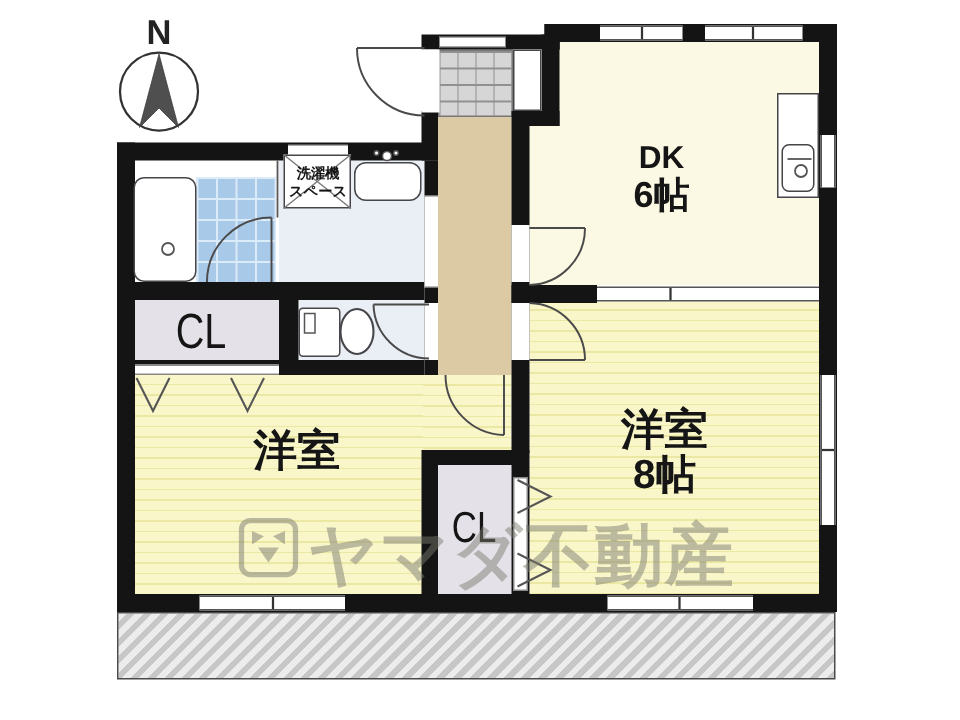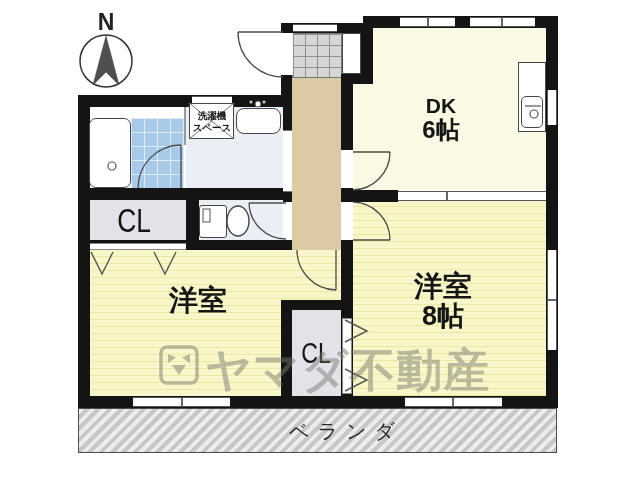--- a/index.html
+++ b/index.html
@@ -183,21 +183,20 @@
   <div class="lbl" style="left:443px;top:316px;font-size:27px;font-weight:600;">8帖</div>
 
   <div class="lbl" style="left:198px;top:301px;font-size:29px;font-weight:600;">洋室</div>
 
   <div class="lbl" style="left:134px;top:221px;font-size:33px;font-weight:500;transform:translate(-50%,-50%) scaleX(0.8);">CL</div>
   <div class="lbl" style="left:316px;top:353px;font-size:29px;font-weight:500;transform:translate(-50%,-50%) scaleX(0.8);">CL</div>
 
   <div class="lbl" style="left:212px;top:116px;font-size:9.5px;font-weight:600;">洗濯機</div>
   <div class="lbl" style="left:212px;top:128px;font-size:9.5px;font-weight:600;">スペース</div>
 
-  <div class="lbl" style="left:346px;top:431px;font-size:20px;font-weight:500;letter-spacing:8px;color:#2a2a2a;">ベランダ</div>
 
   <div class="wm" style="left:158px;top:342px;width:340px;height:46px;">
     <svg width="42" height="42" viewBox="0 0 42 42" style="position:absolute;left:0;top:2px;">
       <rect x="3" y="3" width="36" height="36" rx="6" fill="none" stroke="#77766c" stroke-width="3.5"></rect>
       <polygon points="10,10 18,13.5 10,19" fill="#77766c"></polygon>
       <polygon points="32,10 24,13.5 32,19" fill="#77766c"></polygon>
       <polygon points="14,21 28,21 21,31" fill="#77766c"></polygon>
     </svg>
     <div style="position:absolute;left:47px;top:-2px;font-size:46px;font-weight:bold;color:#7b7a70;letter-spacing:1px;white-space:nowrap;">ヤマダ不動産</div>
   </div>

